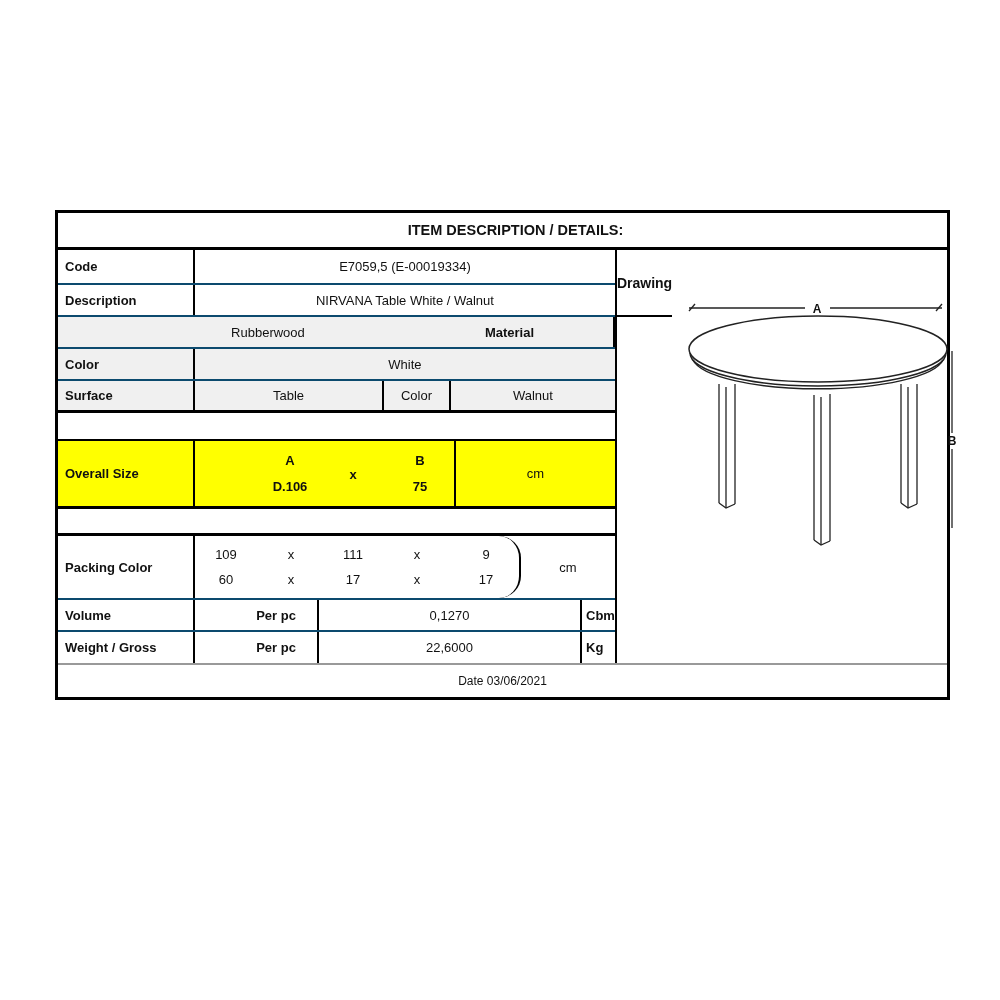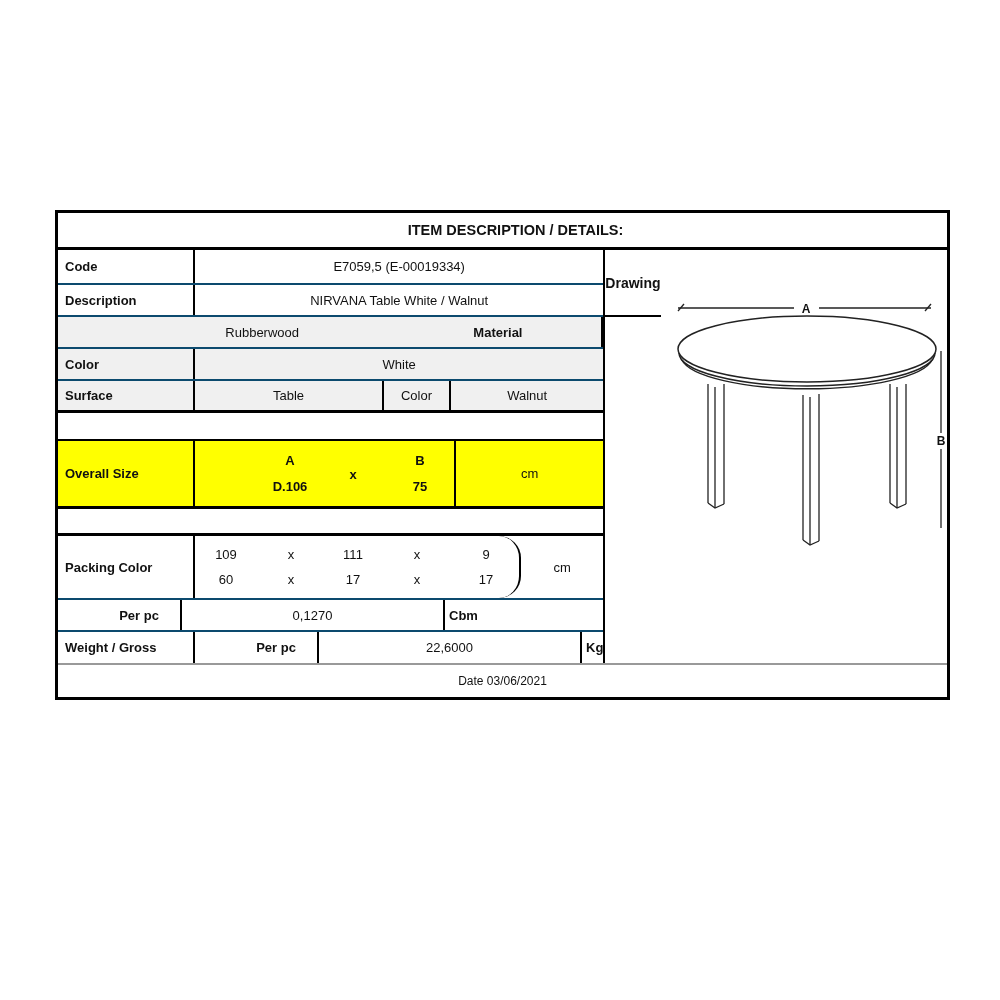--- a/index.html
+++ b/index.html
@@ -143,20 +143,21 @@
               <span>x</span>
               <span>17</span>
               <span>x</span>
               <span>17</span>
             </div>
           </div>
           <div class="cell w-rest bold">cm</div>
         </div>
 
         <div class="row h-vol">
+          <div class="cell cell-label">Volume</div>
           <div class="cell w-per vr">Per pc</div>
           <div class="cell w-val vr">0,1270</div>
           <div class="cell w-unit">Cbm</div>
         </div>
 
         <div class="row h-wt no-bb">
           <div class="cell cell-label">Weight / Gross</div>
           <div class="cell w-per vr">Per pc</div>
           <div class="cell w-val vr">22,6000</div>
           <div class="cell w-unit">Kg</div>

